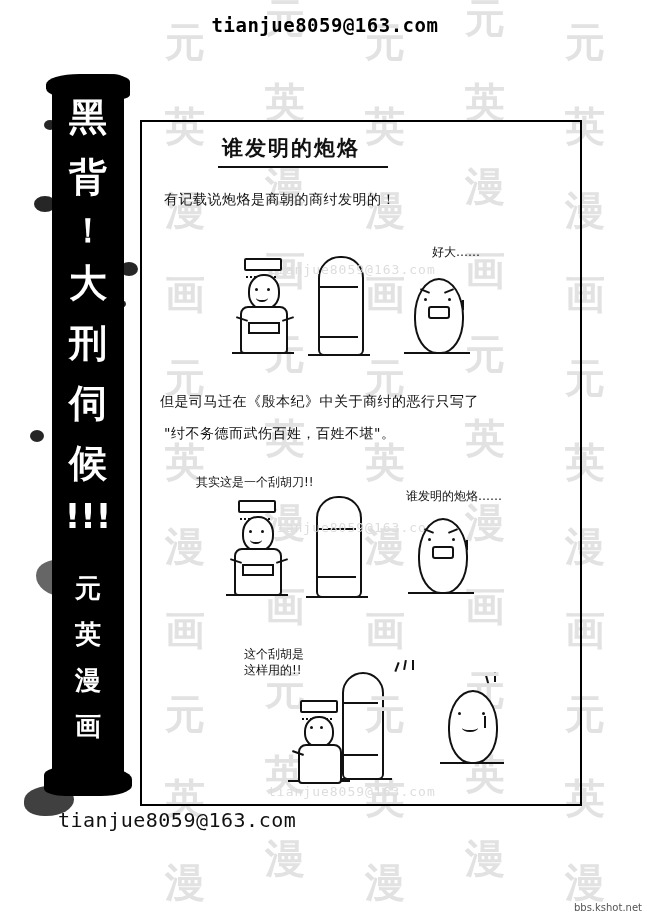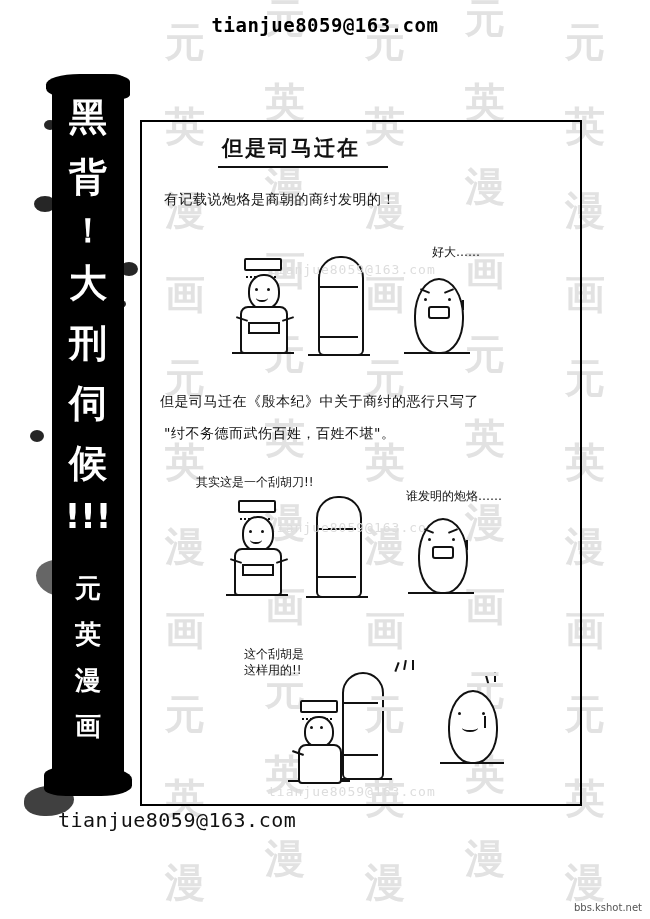--- a/index.html
+++ b/index.html
@@ -391,21 +391,21 @@
 <div class="splat s3"></div>
 <div class="splat s4"></div>
 <div class="splat s5"></div>
 <div class="splat s6"></div>
 <div class="splat s7"></div>
 <div class="splat s8"></div>
 <div class="splat s9"></div>
 
 <div class="comic-frame"></div>
 
-<div class="hand title" style="left:222px; top:134px;">但是司马迁在</div>
+<div class="hand title" style="left:222px; top:134px;">谁发明的炮烙</div>
 <div class="underline-stroke" style="left:218px; top:166px; width:170px;"></div>
 
 <div class="hand body" style="left:164px; top:190px;">有记载说炮烙是商朝的商纣发明的！</div>
 
 <div class="hand small" style="left:432px; top:244px;">好大……</div>
 
 <div class="fig">
   <div class="crown" style="left:244px; top:258px;"></div>
   <div class="crown-beads" style="left:246px; top:266px;"></div>
   <div class="head-oval" style="left:248px; top:274px; width:28px; height:32px;"></div>

